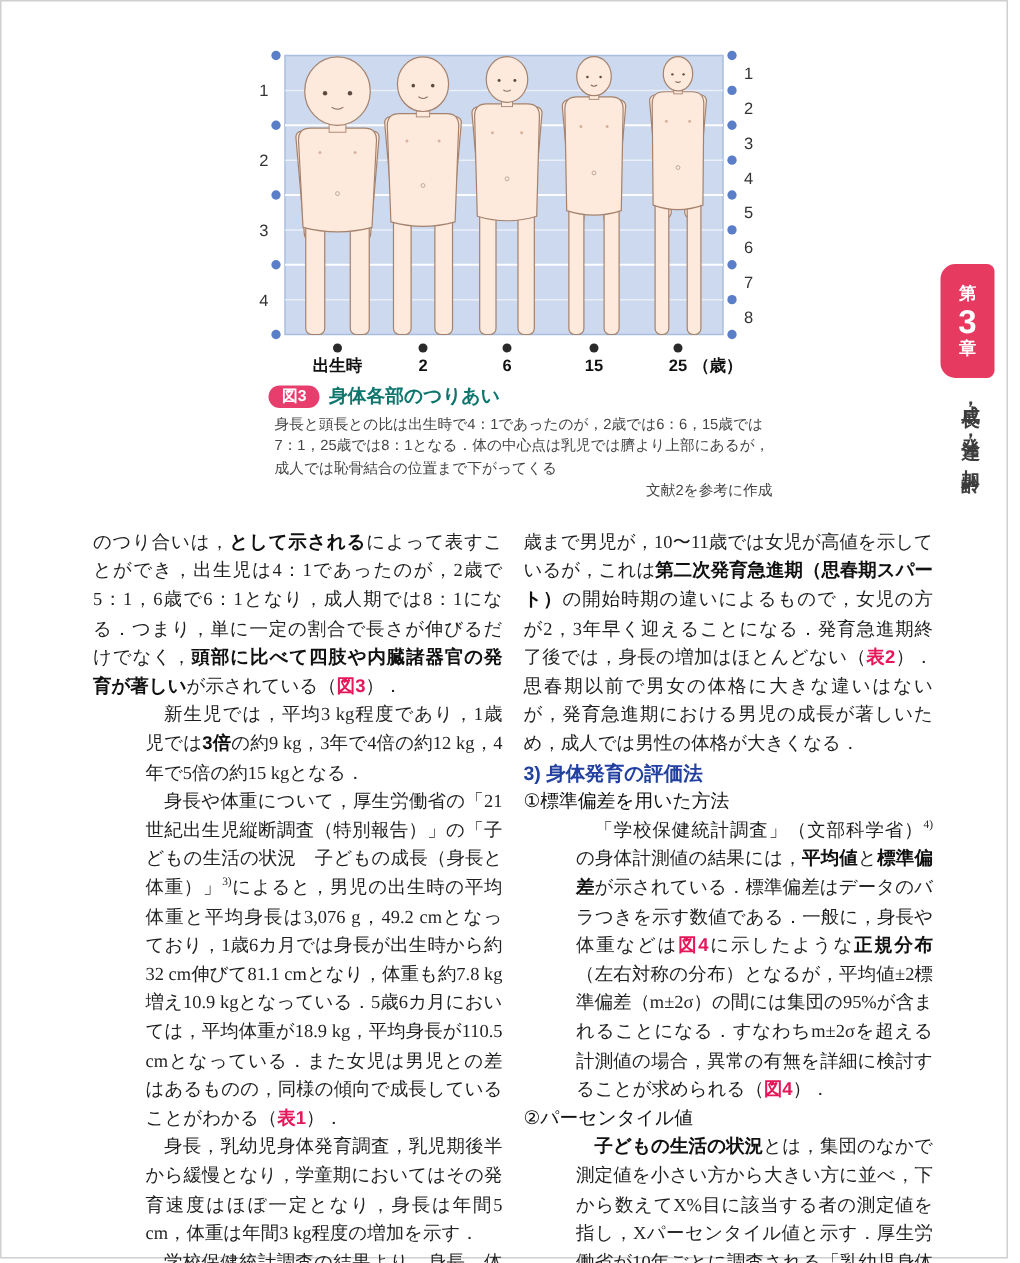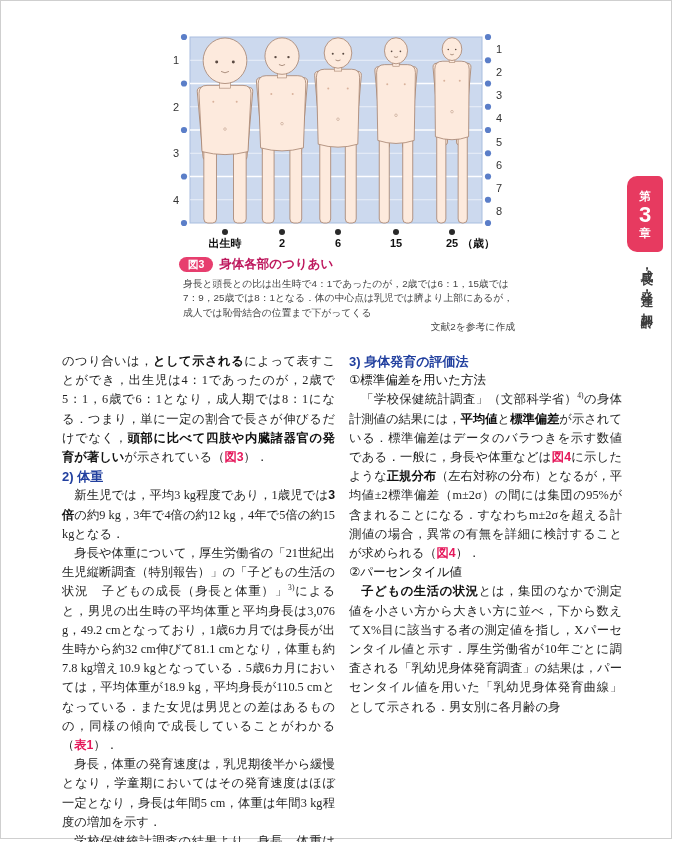--- a/index.html
+++ b/index.html
@@ -17,27 +17,27 @@
   .page{position:relative;width:680px;height:842px;background:#fff;overflow:hidden;
         font-family:"Liberation Serif","DejaVu Serif",serif;color:#1f1f1f;}
   .frame{position:absolute;left:0;top:0;width:672px;height:839px;
          border:1px solid #cfcfcf;box-sizing:border-box;pointer-events:none;}
   .figure-area{position:absolute;left:170px;top:30px;width:340px;height:230px;}
   .caption{position:absolute;left:179px;top:256px;width:336px;
            font-family:"Liberation Sans","DejaVu Sans",sans-serif;}
   .cap-head{display:flex;align-items:center;gap:6px;}
   .badge{display:inline-block;background:var(--badge-pink);color:#fff;font-weight:bold;
          font-size:10.5px;line-height:15px;padding:0 9px;border-radius:8px;}
-  .cap-title{font-weight:bold;font-size:12.5px;color:#be185d;}
+  .cap-title{font-weight:bold;font-size:12.5px;color:#0f766e;}
   .cap-body{margin:4px 0 0 4px;font-size:9.8px;line-height:1.48;color:#444;}
   .cap-credit{margin:1px 0 0 4px;font-size:9.8px;color:#444;text-align:right;}
   .columns{position:absolute;left:62px;top:352px;width:560px;display:flex;gap:14px;}
   .col{width:273px;font-size:12.3px;line-height:19.2px;text-align:justify;}
   .col p{margin:0;}
-  .col p.ind{text-indent:1em;}
+  .col p.ind{text-indent:1em;margin-left:35px;}
   .h-blue{font-family:"Liberation Sans","DejaVu Sans",sans-serif;font-weight:bold;
           color:var(--heading-blue);font-size:13px;margin:1px 0;}
   .h-black{font-family:"Liberation Sans","DejaVu Sans",sans-serif;font-weight:normal;
            color:#111;font-size:12.5px;margin:1px 0;}
   .b{font-family:"Liberation Sans","DejaVu Sans",sans-serif;font-weight:bold;color:#111;}
   .red{color:var(--accent-red);font-family:"Liberation Sans","DejaVu Sans",sans-serif;font-weight:bold;}
   .sup{font-size:0.62em;vertical-align:super;line-height:0;}
   .tab{position:absolute;left:627px;top:176px;width:36px;height:76px;
        background:var(--tab-red);border-radius:10px 5px 5px 10px;color:#fff;
        display:flex;flex-direction:column;align-items:center;justify-content:center;
@@ -188,34 +188,34 @@
         <text x="282" y="217" text-anchor="middle" font-size="11" font-weight="600" font-family="Liberation Sans, DejaVu Sans, sans-serif" fill="#111">25</text>
         <text x="292" y="217" font-size="11" font-weight="600" font-family="Liberation Sans, DejaVu Sans, sans-serif" fill="#111">（歳）</text>
       </svg>
   </div>
 
   <div class="caption">
     <div class="cap-head">
       <span class="badge">図3</span>
       <span class="cap-title">身体各部のつりあい</span>
     </div>
-    <p class="cap-body">身長と頭長との比は出生時で4：1であったのが，2歳では6：1，15歳では7：9，25歳では8：1となる．体の中心点は乳児では臍より上部にあるが，成人では恥骨結合の位置まで下がってくる</p>
+    <p class="cap-body">身長と頭長との比は出生時で4：1であったのが，2歳では6：6，15歳では7：1，25歳では8：1となる．体の中心点は乳児では臍より上部にあるが，成人では恥骨結合の位置まで下がってくる</p>
     <p class="cap-credit">文献2を参考に作成</p>
   </div>
 
   <div class="columns">
     <div class="col" id="col-left">
         <p><span>のつり合いは，</span><span class="b">として示される</span><span>によって表すことができ，出生児は4：1であったのが，2歳で5：1，6歳で6：1となり，成人期では8：1になる．つまり，単に一定の割合で長さが伸びるだけでなく，</span><span class="b">頭部に比べて四肢や内臓諸器官の発育が著しい</span><span>が示されている（</span><span class="red">図3</span><span>）．</span></p>
-        <p class="h-blue">2) 体重</p>
         <p class="ind"><span>新生児では，平均3 kg程度であり，1歳児では</span><span class="b">3倍</span><span>の約9 kg，3年で4倍の約12 kg，4年で5倍の約15 kgとなる．</span></p>
         <p class="ind"><span>身長や体重について，厚生労働省の「21世紀出生児縦断調査（特別報告）」の「子どもの生活の状況　子どもの成長（身長と体重）」</span><span class="sup">3)</span><span>によると，男児の出生時の平均体重と平均身長は3,076 g，49.2 cmとなっており，1歳6カ月では身長が出生時から約32 cm伸びて81.1 cmとなり，体重も約7.8 kg増え10.9 kgとなっている．5歳6カ月においては，平均体重が18.9 kg，平均身長が110.5 cmとなっている．また女児は男児との差はあるものの，同様の傾向で成長していることがわかる（</span><span class="red">表1</span><span>）．</span></p>
-        <p class="ind"><span>身長，体重の発育速度は，乳児期後半から緩慢となり，学童期においてはその発育速度はほぼ一定となり，身長は年間5 cm，体重は年間3 kg程度の増加を示す．</span></p>
+        <p class="ind"><span>身長，乳幼児身体発育調査，乳児期後半から緩慢となり，学童期においてはその発育速度はほぼ一定となり，身長は年間5 cm，体重は年間3 kg程度の増加を示す．</span></p>
         <p class="ind"><span>学校保健統計調査の結果より，身長，体重は6〜8</span></p>
       </div>
     <div class="col" id="col-right">
+        <p><span>歳まで男児が，10〜11歳では女児が高値を示しているが，これは</span><span class="b">第二次発育急進期（思春期スパート）</span><span>の開始時期の違いによるもので，女児の方が2，3年早く迎えることになる．発育急進期終了後では，身長の増加はほとんどない（</span><span class="red">表2</span><span>）．思春期以前で男女の体格に大きな違いはないが，発育急進期における男児の成長が著しいため，成人では男性の体格が大きくなる．</span></p>
         <p class="h-blue">3) 身体発育の評価法</p>
         <p class="h-black">①標準偏差を用いた方法</p>
         <p class="ind"><span>「学校保健統計調査」（文部科学省）</span><span class="sup">4)</span><span>の身体計測値の結果には，</span><span class="b">平均値</span><span>と</span><span class="b">標準偏差</span><span>が示されている．標準偏差はデータのバラつきを示す数値である．一般に，身長や体重などは</span><span class="red">図4</span><span>に示したような</span><span class="b">正規分布</span><span>（左右対称の分布）となるが，平均値±2標準偏差（m±2σ）の間には集団の95%が含まれることになる．すなわちm±2σを超える計測値の場合，異常の有無を詳細に検討することが求められる（</span><span class="red">図4</span><span>）．</span></p>
         <p class="h-black">②パーセンタイル値</p>
         <p class="ind"><span class="b">子どもの生活の状況</span><span>とは，集団のなかで測定値を小さい方から大きい方に並べ，下から数えてX%目に該当する者の測定値を指し，Xパーセンタイル値と示す．厚生労働省が10年ごとに調査される「乳幼児身体発育調査」の結果は，パーセンタイル値を用いた「乳幼児身体発育曲線」として示される．男女別に各月齢の身</span></p>
       </div>
   </div>
 
   <div class="tab">
     <span class="t1">第</span>

